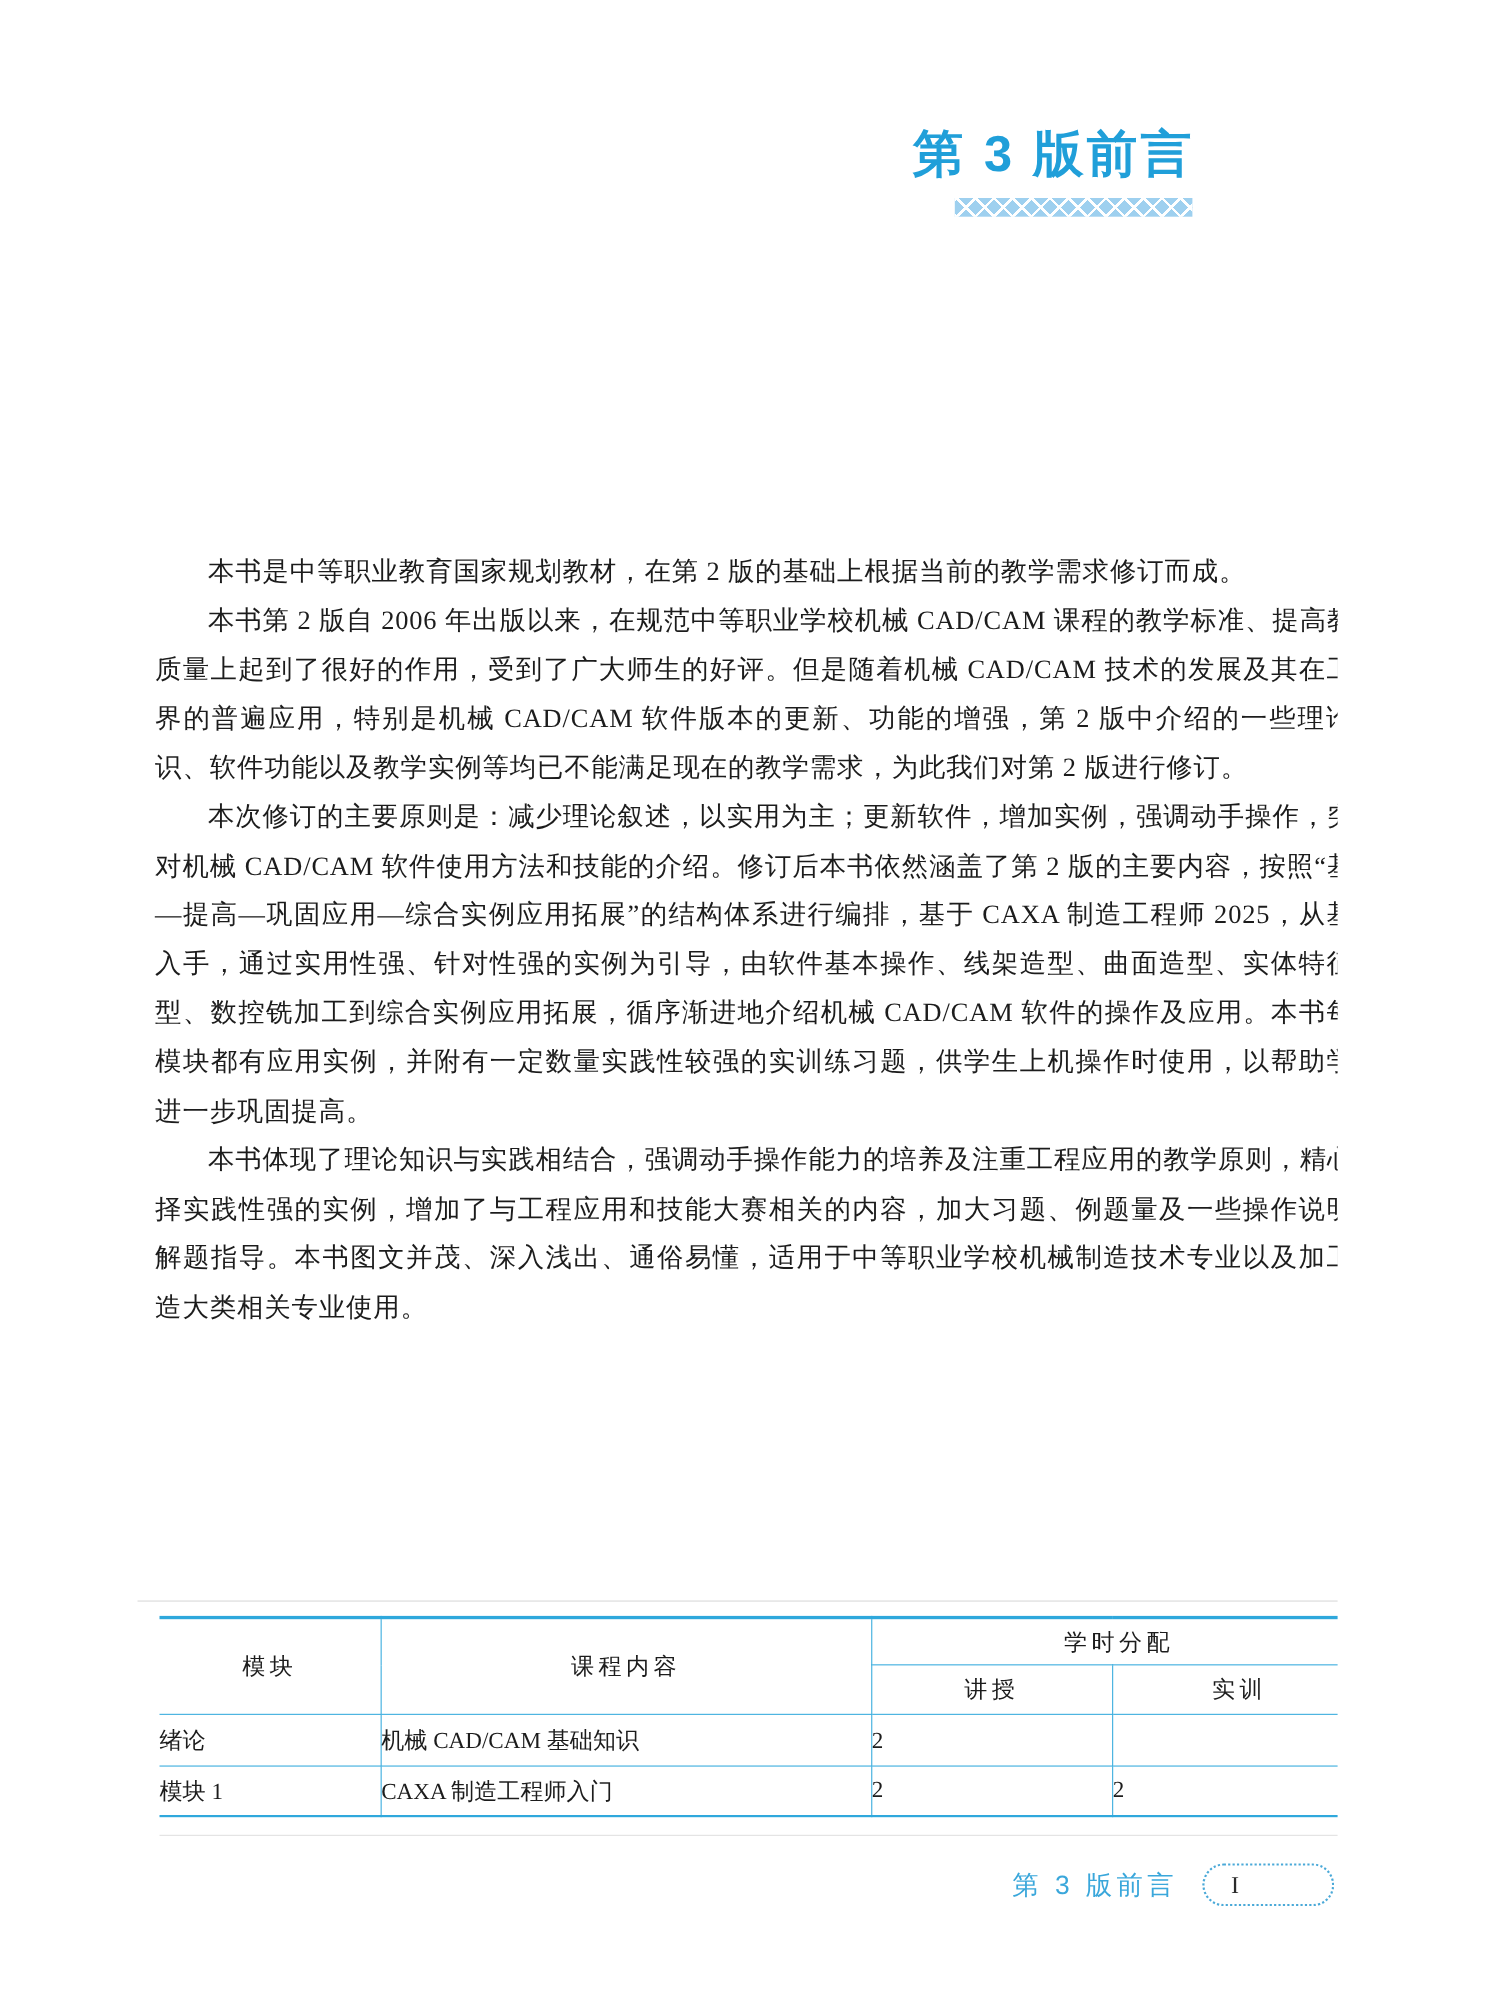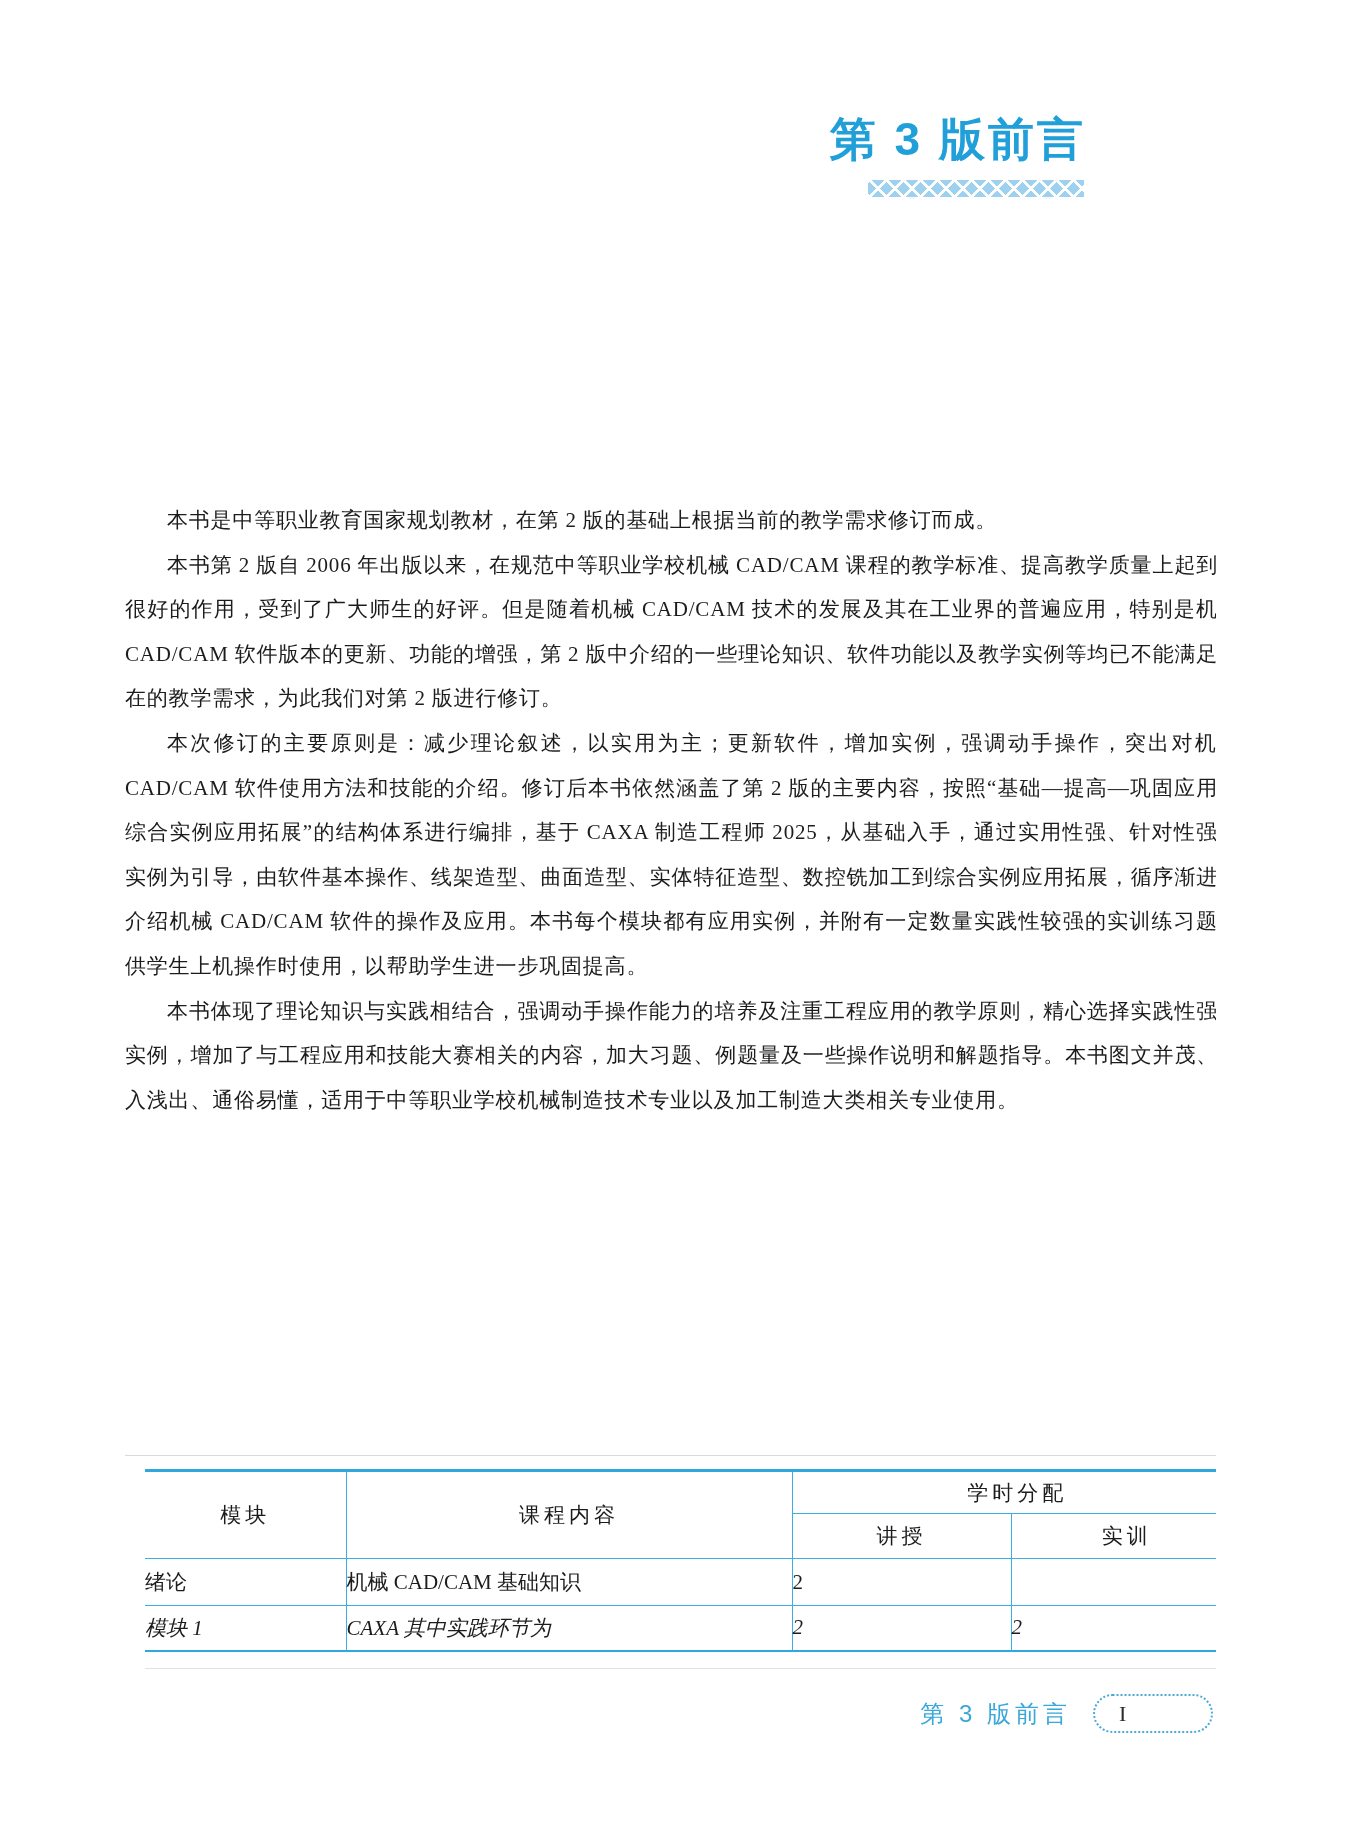--- a/index.html
+++ b/index.html
@@ -36,23 +36,23 @@
     background-color: #9ed0ef;
     background-image:
       repeating-linear-gradient(45deg,  #ffffff 0, #ffffff 2.4px, rgba(255,255,255,0) 2.4px, rgba(255,255,255,0) 12px),
       repeating-linear-gradient(135deg, #ffffff 0, #ffffff 2.4px, rgba(255,255,255,0) 2.4px, rgba(255,255,255,0) 12px);
   }
 
   
   .body-text {
     position: absolute;
     top: 498px;
-    left: 125px;
+    left: 141px;
     width: 1115px;
-    font-size: 21px;
+    font-size: 24px;
     line-height: 44.6px;
     letter-spacing: 0.8px;
     text-align: justify;
   }
   .body-text p {
     text-indent: 2em;
     margin: 0;
   }
 
   
@@ -93,21 +93,21 @@
     border-left: none;
     vertical-align: middle;
     font-weight: normal;
     padding: 0;
   }
   table.hours-table th:last-child, table.hours-table td:last-child { border-right: none; }
   table.hours-table th { letter-spacing: 4px; }
   tr.h-row-1 { height: 43px; }
   tr.h-row-2 { height: 45px; }
   tr.d-row-1 { height: 47px; }
-  tr.d-row-2 { height: 45px; font-style: italic; }
+  tr.d-row-2 { height: 45px; }
 
   
   .footer {
     position: absolute;
     top: 1694px;
     right: 3px;
     display: flex;
     align-items: center;
   }
   .footer-section-label {
@@ -170,21 +170,21 @@
           <th>实训</th>
         </tr>
         <tr class="d-row-1">
           <td>绪论</td>
           <td>机械 CAD/CAM 基础知识</td>
           <td>2</td>
           <td></td>
         </tr>
         <tr class="d-row-2">
           <td>模块 1</td>
-          <td>CAXA 其中实践环节为</td>
+          <td>CAXA 制造工程师入门</td>
           <td>2</td>
           <td>2</td>
         </tr>
       </tbody>
     </table>
   </div>
 
   <div class="footer">
     <span class="footer-section-label">第 3 版前言</span>
     <span class="page-number-box">

